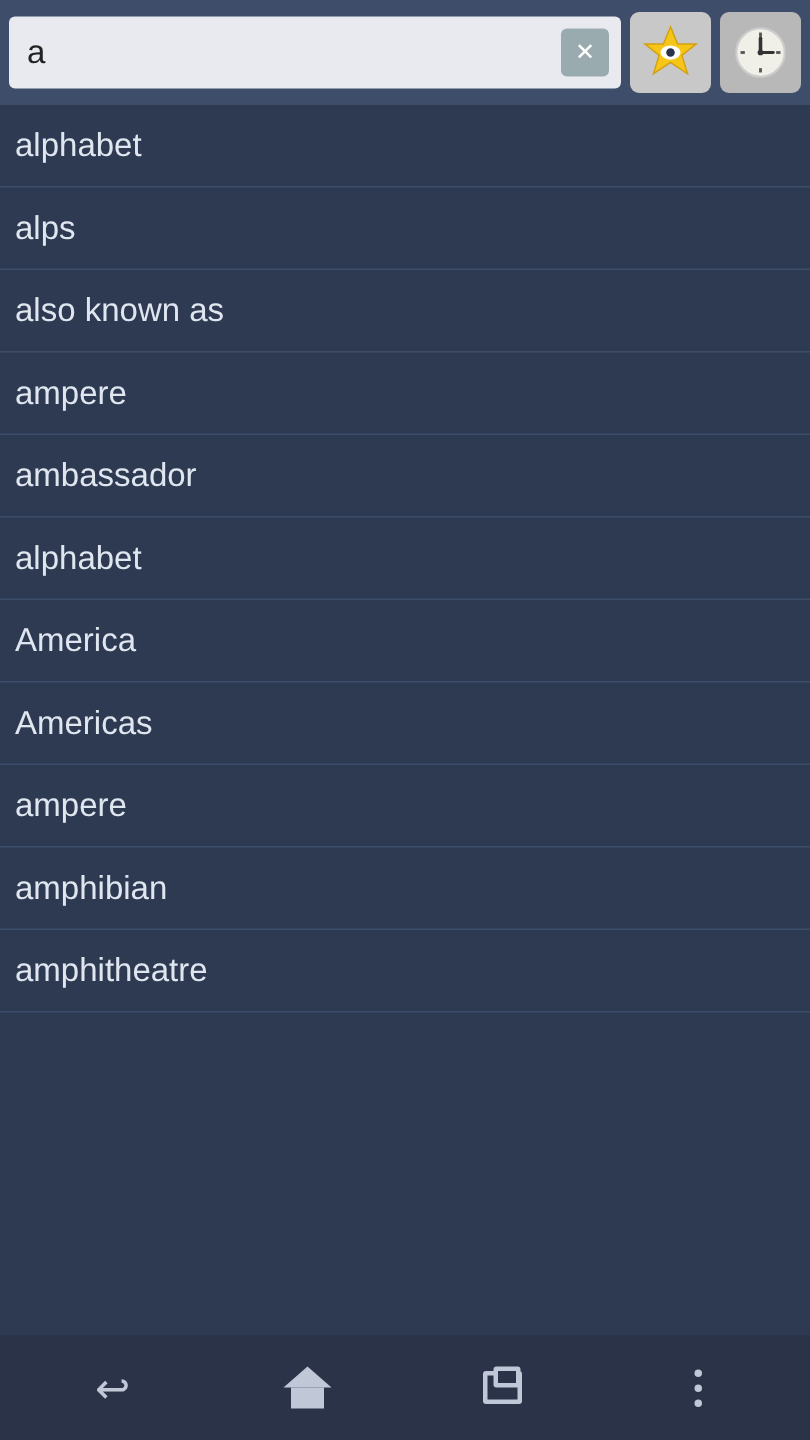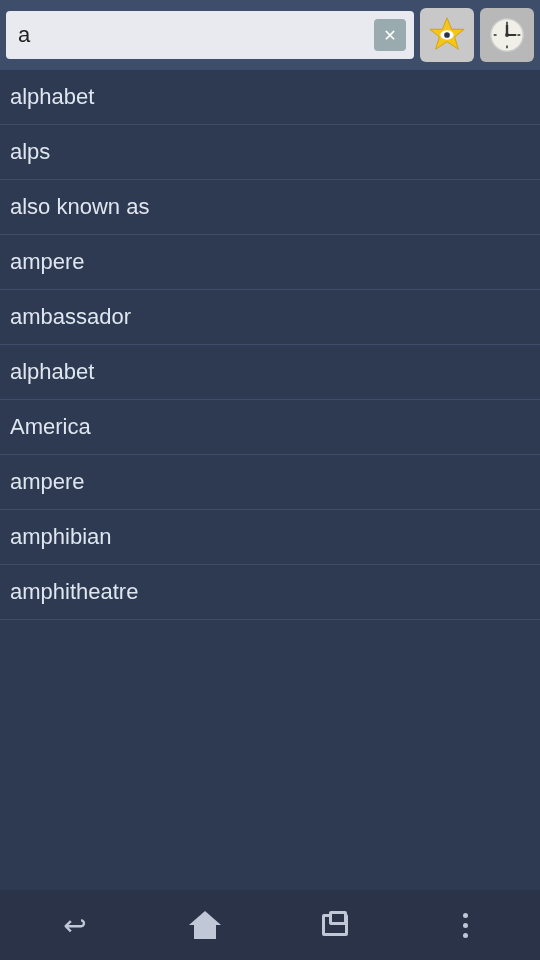--- a/index.html
+++ b/index.html
@@ -256,20 +256,23 @@
     <div class="list-item">
       <span class="list-item-text">ambassador</span>
     </div>
     <div class="list-item">
       <span class="list-item-text">alphabet</span>
     </div>
     <div class="list-item">
       <span class="list-item-text">America</span>
     </div>
     <div class="list-item">
+      <span class="list-item-text">Americas</span>
+    </div>
+    <div class="list-item">
       <span class="list-item-text">ampere</span>
     </div>
     <div class="list-item">
       <span class="list-item-text">amphibian</span>
     </div>
     <div class="list-item">
       <span class="list-item-text">amphitheatre</span>
     </div>
   </div>
 

